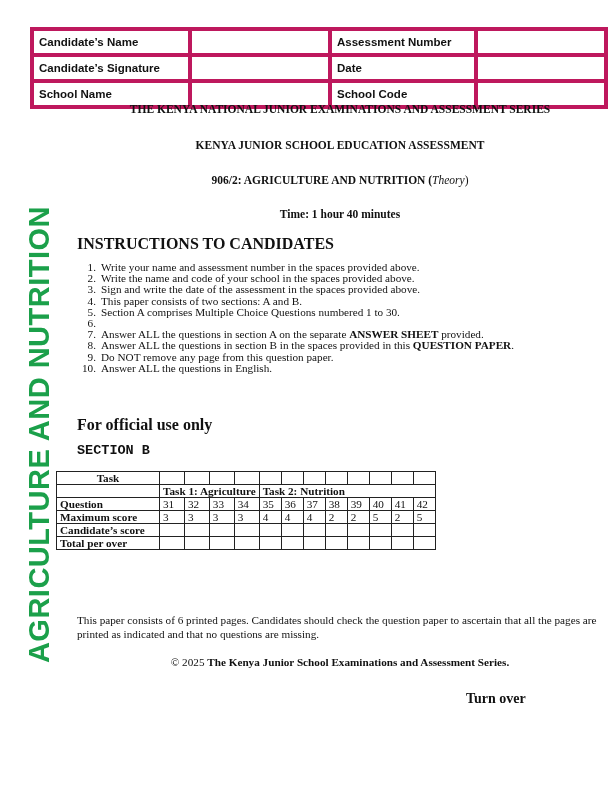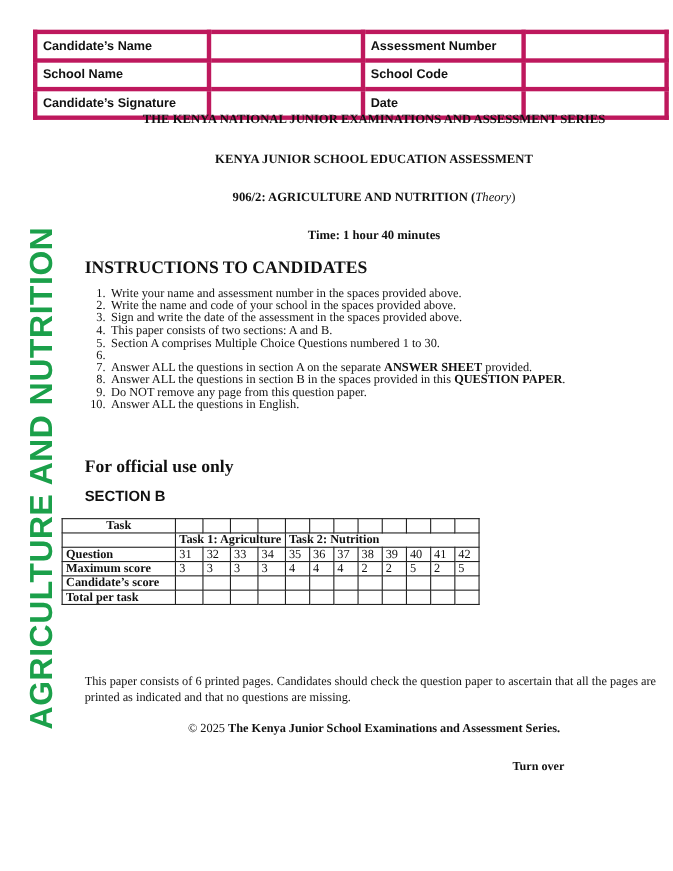--- a/index.html
+++ b/index.html
@@ -16,55 +16,55 @@
 
   #side-title { position:absolute; left:-216px; top:418px; width:510px; text-align:center; transform:rotate(-90deg); transform-origin:center center;
     font-family:"Liberation Sans", "DejaVu Sans", sans-serif; font-weight:bold; font-size:29px; color:#1ba04a; letter-spacing:0.5px; white-space:nowrap; }
 
   #instr-heading { position:absolute; left:77px; top:235px; font-family:"Liberation Serif", serif; font-weight:bold; font-size:16px; }
   #instr-list { position:absolute; left:77px; top:262px; margin:0; padding:0; list-style:none; font-family:"Liberation Serif", serif; font-size:11.2px; line-height:11.2px; }
   #instr-list li { display:flex; }
   #instr-list .num { width:19px; text-align:right; padding-right:5px; }
 
   #official { position:absolute; left:77px; top:416px; font-family:"Liberation Serif", serif; font-weight:bold; font-size:16px; }
-  #section-b { position:absolute; left:77px; top:443px; font-family:Liberation Sans, sans-serif; font-weight:bold; font-size:13.5px; }
+  #section-b { position:absolute; left:77px; top:443px; font-family:Liberation Mono, monospace; font-weight:bold; font-size:13.5px; }
 
   #score-table { position:absolute; left:56px; top:471px; border-collapse:collapse; font-family:"Liberation Serif", serif; font-size:11.2px; }
   #score-table td { border:1px solid #222; height:12px; padding:0 3px; line-height:12px; }
   #score-table td.rowlabel { width:96px; font-weight:bold; }
   #score-table td.task-label { text-align:center; font-weight:bold; }
   #score-table td.q { width:15px; }
   #score-table td.group { font-weight:bold; white-space:nowrap; }
 
   #footer-note { position:absolute; left:77px; top:614px; width:525px; font-family:"Liberation Serif", serif; font-size:11.2px; line-height:13.5px; }
   #copyright { position:absolute; left:70px; top:656px; width:540px; text-align:center; font-family:"Liberation Serif", serif; font-size:11.2px; }
   #copyright b { font-weight:bold; }
-  #turn-over { position:absolute; left:466px; top:691px; font-family:"Liberation Serif", serif; font-weight:bold; font-size:11px; }
+  #turn-over { position:absolute; left:466px; top:691px; font-family:"Liberation Serif", serif; font-weight:bold; font-size:14px; }
 </style>
 </head>
 <body>
 
 <table id="cand-table">
   <tbody>
       <tr>
     <td class="l1">Candidate’s Name</td>
     <td class="v1"></td>
     <td class="l2">Assessment Number</td>
     <td></td>
   </tr>
   <tr>
+    <td class="l1">Candidate’s Signature</td>
+    <td class="v1"></td>
+    <td class="l2">Date</td>
+    <td></td>
+  </tr>
+  <tr>
     <td class="l1">School Name</td>
     <td class="v1"></td>
     <td class="l2">School Code</td>
-    <td></td>
-  </tr>
-  <tr>
-    <td class="l1">Candidate’s Signature</td>
-    <td class="v1"></td>
-    <td class="l2">Date</td>
     <td></td>
   </tr>
 </tbody>
   </table>
 
 <div class="center-line" style="top:103px;">THE KENYA NATIONAL JUNIOR EXAMINATIONS AND ASSESSMENT SERIES</div>
 <div class="center-line" style="top:139px;">KENYA JUNIOR SCHOOL EDUCATION ASSESSMENT</div>
 <div class="center-line" style="top:174px;">
   <span>906/2</span><span style="font-weight:normal"><span style="font-weight:bold">: AGRICULTURE AND NUTRITION (</span><i>Theory</i><span>)</span></span>
 </div>
@@ -179,21 +179,21 @@
     <td class="q"></td>
     <td class="q"></td>
     <td class="q"></td>
     <td class="q"></td>
     <td class="q"></td>
     <td class="q"></td>
     <td class="q"></td>
     <td class="q"></td>
   </tr>
   <tr>
-    <td class="rowlabel">Total per task</td>
+    <td class="rowlabel">Total per over</td>
     <td class="q"></td>
     <td class="q"></td>
     <td class="q"></td>
     <td class="q"></td>
     <td class="q"></td>
     <td class="q"></td>
     <td class="q"></td>
     <td class="q"></td>
     <td class="q"></td>
     <td class="q"></td>

